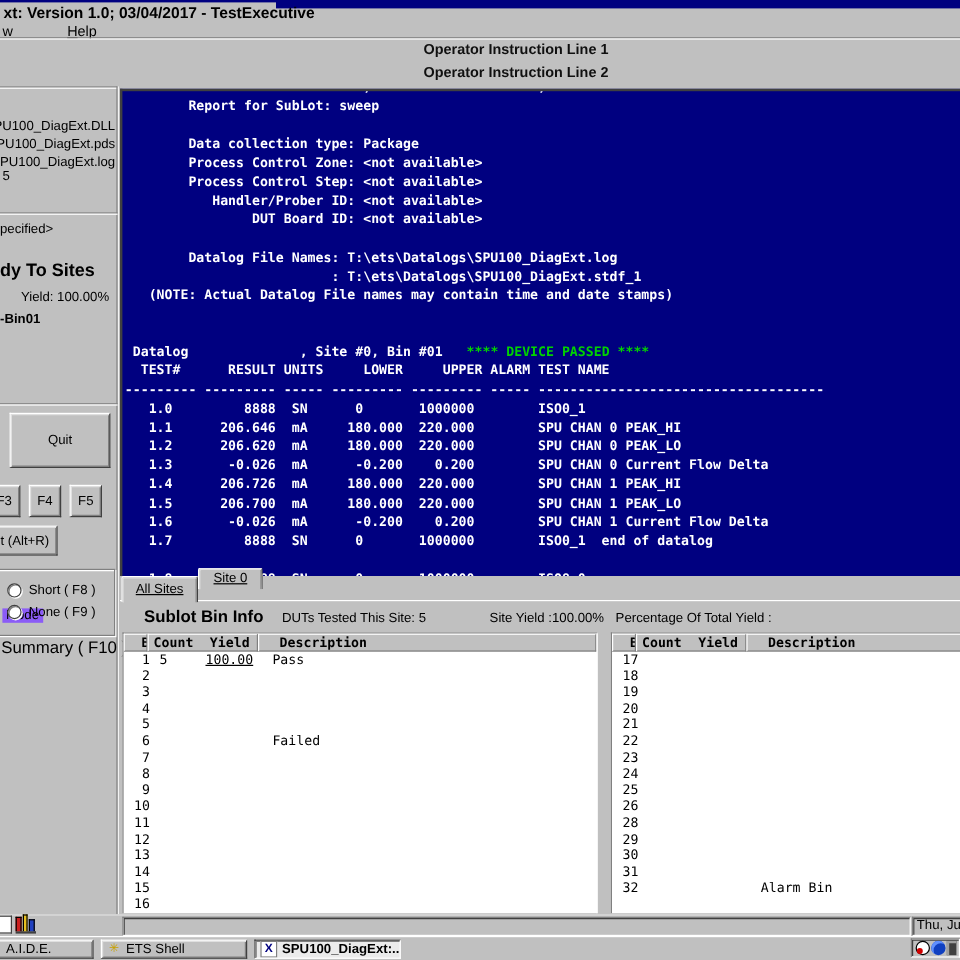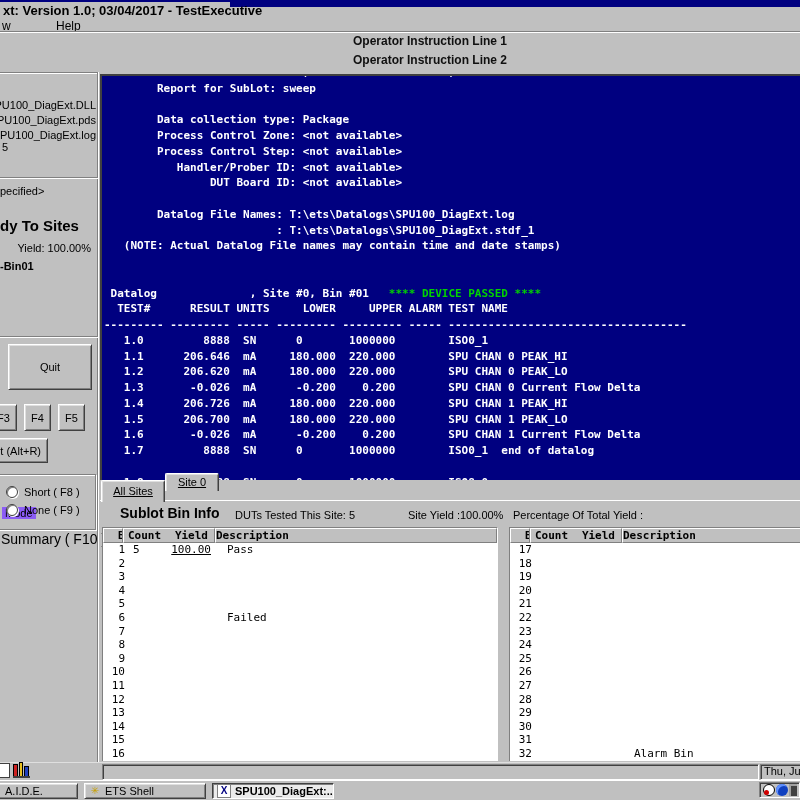--- a/index.html
+++ b/index.html
@@ -80,21 +80,21 @@
             border-top:1px solid #808080;border-left:1px solid #808080;
             font-family:"DejaVu Sans Mono",monospace;font-size:11px;color:#000;overflow:hidden;}
   #bintable-left{left:102px;width:394px;border-right:1px solid #ffffff;}
   #bintable-right{left:509px;width:291px;}
   .bhead{display:flex;height:15px;background:#c0c0c0;font-weight:bold;}
   .bhcell{border-top:1px solid #ffffff;border-left:1px solid #ffffff;
           border-right:1px solid #808080;border-bottom:1px solid #808080;
           box-sizing:border-box;line-height:13px;white-space:nowrap;overflow:hidden;}
   .bh1{width:20px;padding-left:14px;flex:none;}
   .bh2{width:92px;flex:none;display:flex;justify-content:space-between;padding:0 6px 0 4px;}
-  .bh3{flex:1;padding-left:0;}
+  .bh3{flex:1;padding-left:17px;}
   .brow{display:flex;height:13.6px;line-height:13.6px;white-space:pre;}
   .c-bin{width:22px;text-align:right;flex:none;}
   .c-count{width:26px;margin-left:8px;flex:none;}
   .c-yield{width:52px;text-align:right;flex:none;text-decoration:underline;}
   .c-desc{margin-left:16px;flex:none;}
 
   
   #statusbar{left:0;top:762px;width:800px;height:18px;background:#c0c0c0;border-top:1px solid #dfdfdf;}
   #status-field{left:102px;top:764px;width:655px;height:14px;}
   #clock-cell{left:760px;top:764px;width:40px;height:14px;font-size:11px;line-height:13px;
@@ -254,21 +254,20 @@
       <div class="brow"><span class="c-bin">17</span><span class="c-count"></span><span class="c-yield"></span><span class="c-desc"></span></div>
       <div class="brow"><span class="c-bin">18</span><span class="c-count"></span><span class="c-yield"></span><span class="c-desc"></span></div>
       <div class="brow"><span class="c-bin">19</span><span class="c-count"></span><span class="c-yield"></span><span class="c-desc"></span></div>
       <div class="brow"><span class="c-bin">20</span><span class="c-count"></span><span class="c-yield"></span><span class="c-desc"></span></div>
       <div class="brow"><span class="c-bin">21</span><span class="c-count"></span><span class="c-yield"></span><span class="c-desc"></span></div>
       <div class="brow"><span class="c-bin">22</span><span class="c-count"></span><span class="c-yield"></span><span class="c-desc"></span></div>
       <div class="brow"><span class="c-bin">23</span><span class="c-count"></span><span class="c-yield"></span><span class="c-desc"></span></div>
       <div class="brow"><span class="c-bin">24</span><span class="c-count"></span><span class="c-yield"></span><span class="c-desc"></span></div>
       <div class="brow"><span class="c-bin">25</span><span class="c-count"></span><span class="c-yield"></span><span class="c-desc"></span></div>
       <div class="brow"><span class="c-bin">26</span><span class="c-count"></span><span class="c-yield"></span><span class="c-desc"></span></div>
-      <div class="brow"><span class="c-bin">27</span><span class="c-count"></span><span class="c-yield"></span><span class="c-desc"></span></div>
       <div class="brow"><span class="c-bin">28</span><span class="c-count"></span><span class="c-yield"></span><span class="c-desc"></span></div>
       <div class="brow"><span class="c-bin">29</span><span class="c-count"></span><span class="c-yield"></span><span class="c-desc"></span></div>
       <div class="brow"><span class="c-bin">30</span><span class="c-count"></span><span class="c-yield"></span><span class="c-desc"></span></div>
       <div class="brow"><span class="c-bin">31</span><span class="c-count"></span><span class="c-yield"></span><span class="c-desc"></span></div>
       <div class="brow"><span class="c-bin">32</span><span class="c-count"></span><span class="c-yield"></span><span class="c-desc">Alarm Bin</span></div>
     </div>
 </div>
 
 <div class="abs" id="statusbar"></div>
 <div class="abs" id="deskicon-doc"></div>

